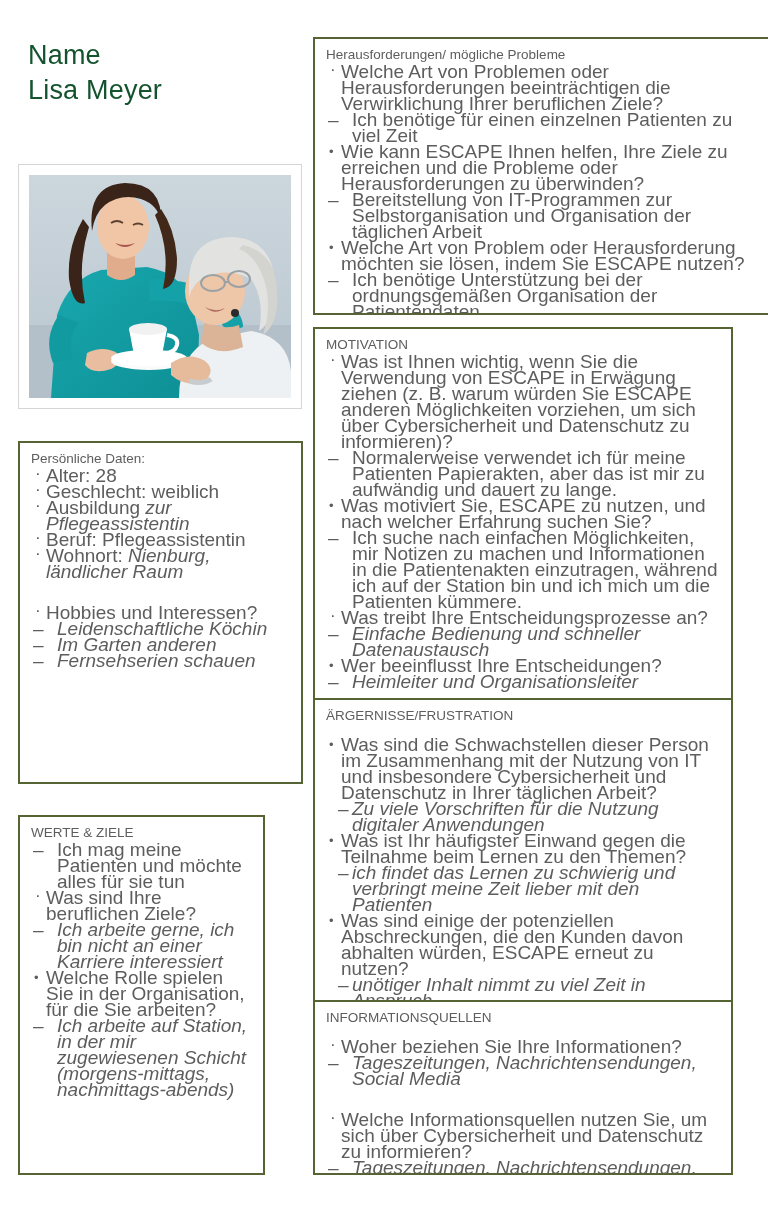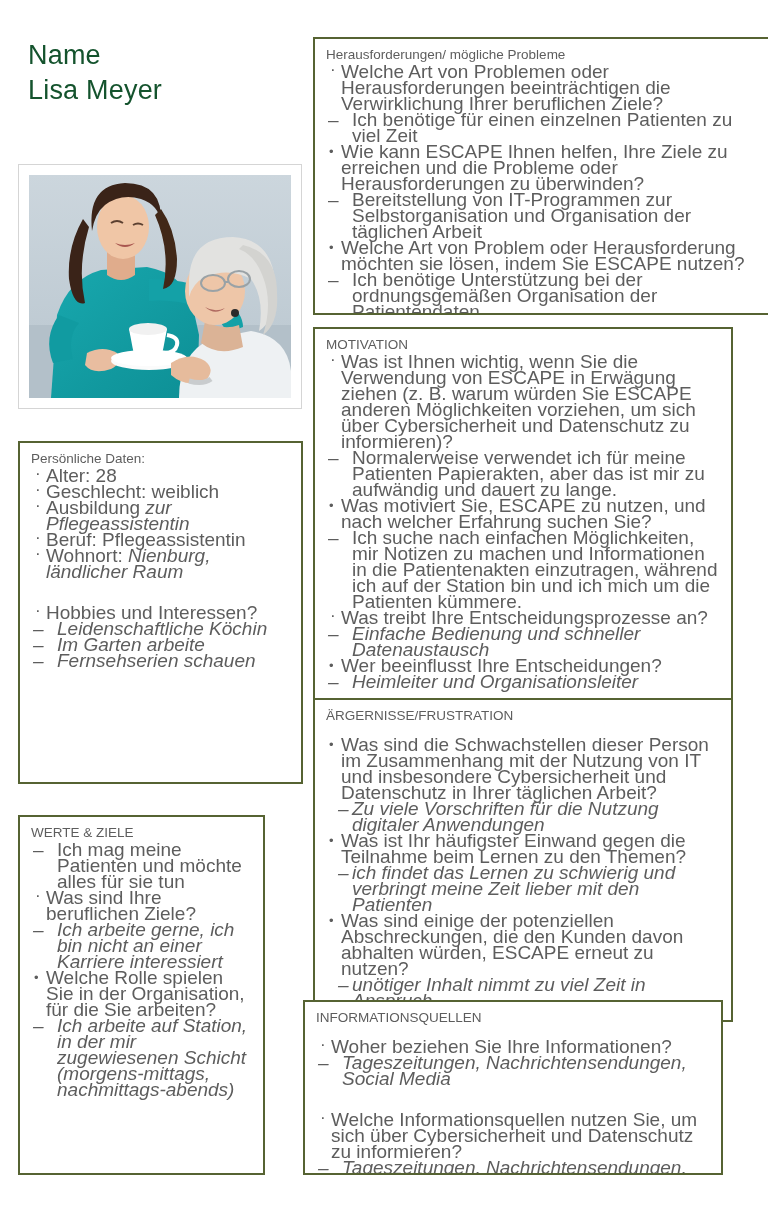--- a/index.html
+++ b/index.html
@@ -102,21 +102,21 @@
   li.item.it { font-style: italic; }
   li.item .it { font-style: italic; }
   li.item.spacer-top { margin-top: 25px; }
 
   
   #box-personal      { left: 18px;  top: 441px;  width: 285px; height: 343px; }
   #box-values        { left: 18px;  top: 815px;  width: 247px; height: 360px; }
   #box-challenges    { left: 313px; top: 37px;   width: 464px; height: 278px; }
   #box-motivation    { left: 313px; top: 327px;  width: 420px; height: 396px; }
   #box-frustration   { left: 313px; top: 665px;  width: 420px; height: 324px; margin-top: 33px; }
-  #box-sources       { left: 303px; top: 1000px; width: 420px; height: 175px; }
+  #box-sources       { left: 313px; top: 1000px; width: 420px; height: 175px; }
 </style>
 </head>
 <body>
 
 <div class="page">
 
   <div id="persona-title">
     <span class="line">Name</span>
     <span class="line">Lisa Meyer</span>
   </div>
@@ -192,21 +192,21 @@
   <div class="box" id="box-personal">
     <div class="box-title">Persönliche Daten:</div>
     <ul class="items">
         <li class="item qs"><span>Alter: 28</span></li>
         <li class="item qs"><span>Geschlecht: weiblich</span></li>
         <li class="item qs"><span>Ausbildung </span><span class="it">zur Pflegeassistentin</span></li>
         <li class="item qs"><span>Beruf: Pflegeassistentin</span></li>
         <li class="item qs"><span>Wohnort: </span><span class="it">Nienburg, ländlicher Raum</span></li>
         <li class="item qs spacer-top"><span>Hobbies und Interessen?</span></li>
         <li class="item a it"><span>Leidenschaftliche Köchin</span></li>
-        <li class="item a it"><span>Im Garten arbeite</span></li>
+        <li class="item a it"><span>Im Garten anderen</span></li>
         <li class="item a it"><span>Fernsehserien schauen</span></li>
       </ul>
   </div>
 
   <div class="box" id="box-values">
     <div class="box-title">WERTE &amp; ZIELE</div>
     <ul class="items">
         <li class="item a"><span>Ich mag meine Patienten und möchte alles für sie tun</span></li>
         <li class="item qs"><span>Was sind Ihre beruflichen Ziele?</span></li>
         <li class="item a it"><span>Ich arbeite gerne, ich bin nicht an einer Karriere interessiert</span></li>

